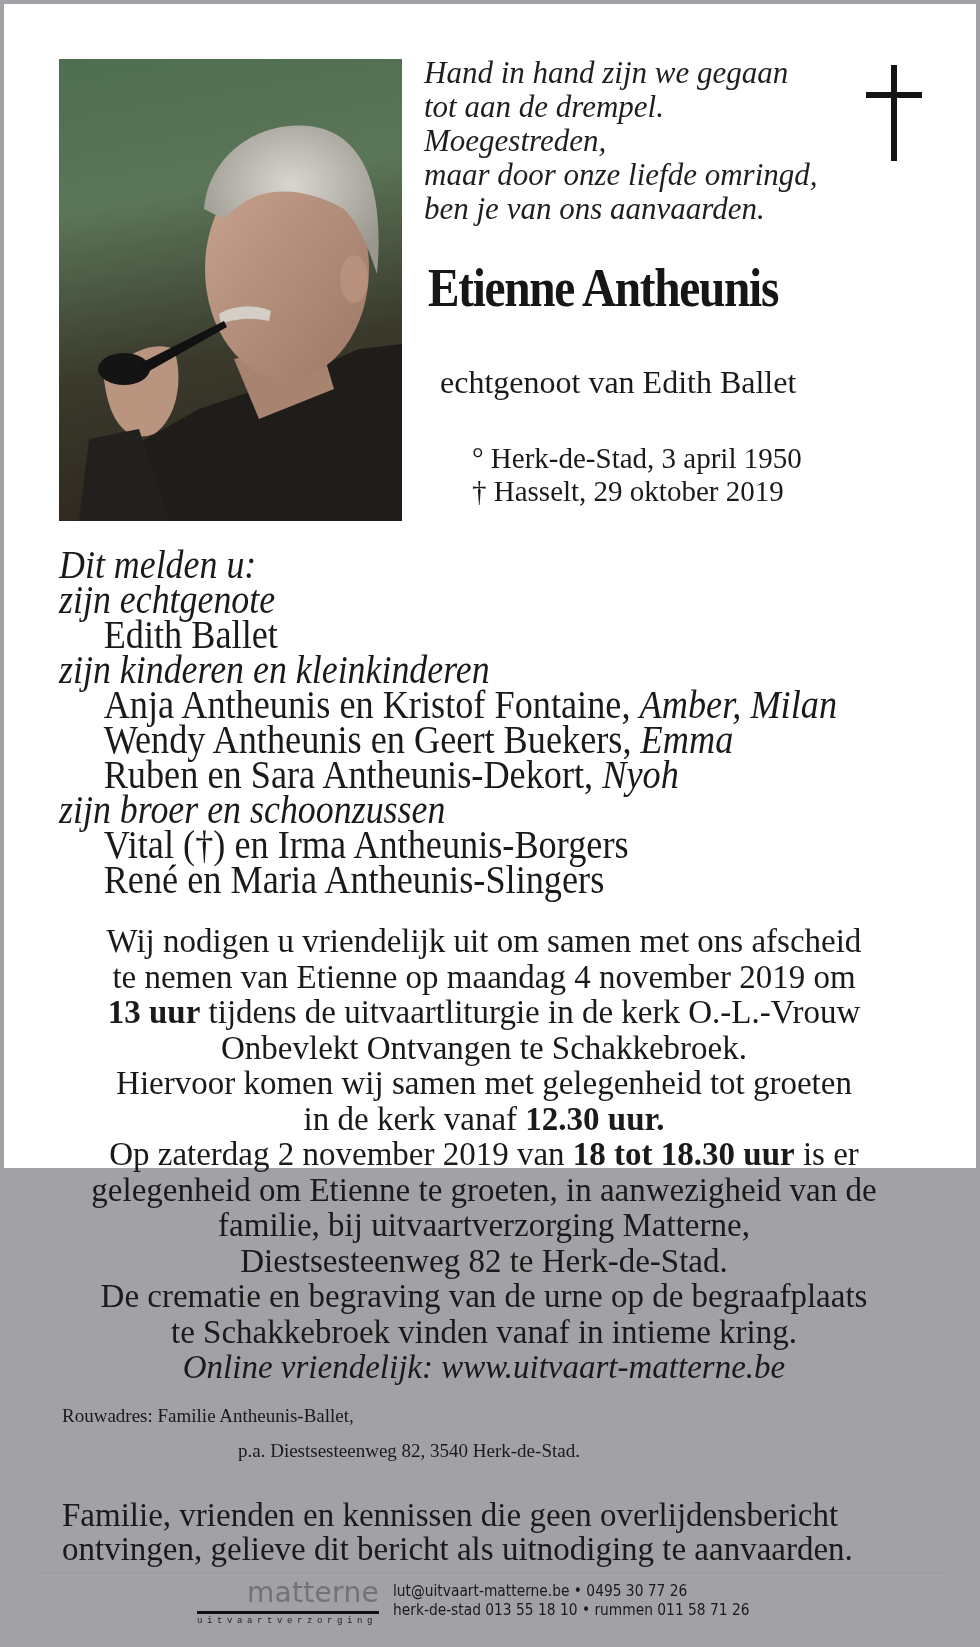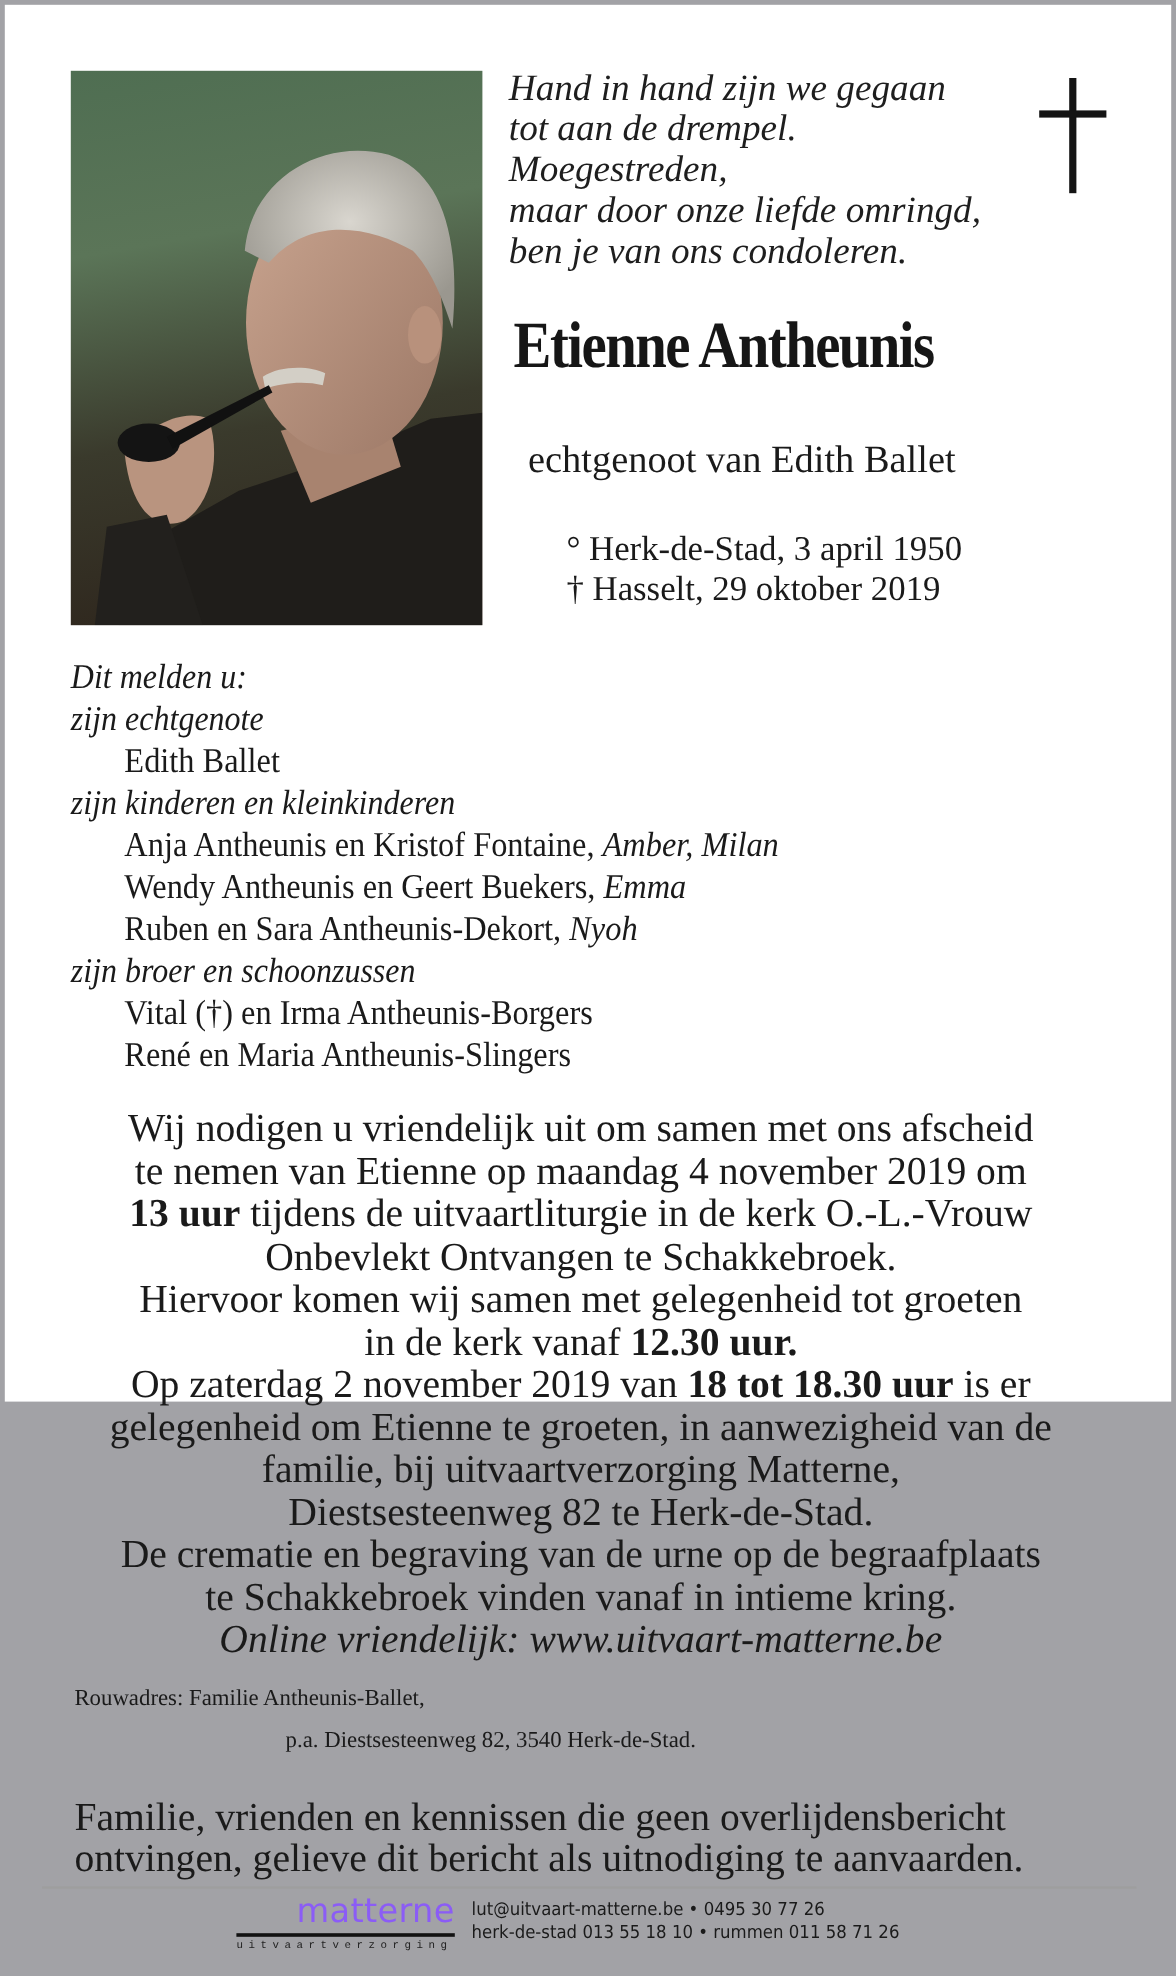--- a/index.html
+++ b/index.html
@@ -72,21 +72,21 @@
     font-family: "Liberation Serif", serif;
     font-size: 29px;
     line-height: 33px;
   }
   .dates div { white-space: nowrap; }
 
   .announce {
     position: absolute;
     left: 55px; top: 543px;
     font-family: "Liberation Serif", serif;
-    font-size: 29px;
+    font-size: 39px;
     line-height: 35px;
   }
   .announce .row { white-space: nowrap; }
   .announce .cat { font-style: italic; transform: scaleX(0.92); transform-origin: left; }
   .announce .person { padding-left: 48px; transform: scaleX(0.93); transform-origin: left; }
   .announce i { font-style: italic; }
 
   .invite {
     position: absolute;
     left: 40px; top: 920px;
@@ -130,21 +130,21 @@
     position: absolute;
     left: 193px; top: 1573px;
     width: 182px;
   }
   .logo .word {
     font-family: "DejaVu Sans", sans-serif;
     font-size: 28px;
     line-height: 32px;
     text-align: right;
     letter-spacing: 0.3px;
-    color: #8b5cf6;
+    color: #737373;
   }
   .logo .bar { height: 3px; background: #111; margin-top: 2px; }
   .logo .sub {
     font-family: Liberation Mono, monospace;
     font-size: 9px;
     letter-spacing: 4.6px;
     line-height: 14px;
     color: #222;
     white-space: nowrap;
   }
@@ -198,21 +198,21 @@
 
       <path d="M20 462 L30 380 L80 370 L110 462 Z" fill="#22201d"></path>
     </svg>
   </div>
 
   <div class="poem">
     <div>Hand in hand zijn we gegaan</div>
     <div>tot aan de drempel.</div>
     <div>Moegestreden,</div>
     <div>maar door onze liefde omringd,</div>
-    <div>ben je van ons condoleren.</div>
+    <div>ben je van ons aanvaarden.</div>
   </div>
 
   <div class="cross">
     <div class="v"></div>
     <div class="h"></div>
   </div>
 
   <div class="name">Etienne Antheunis</div>
   <div class="spouse-line">echtgenoot van Edith Ballet</div>
 

